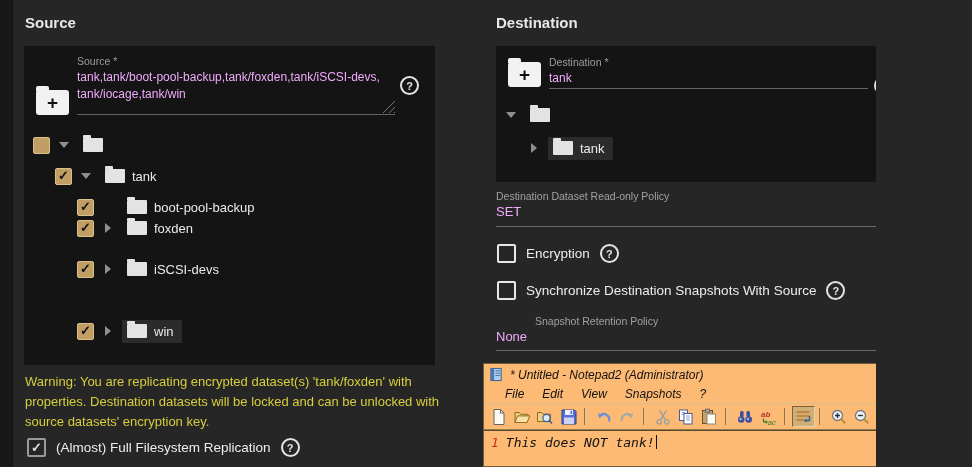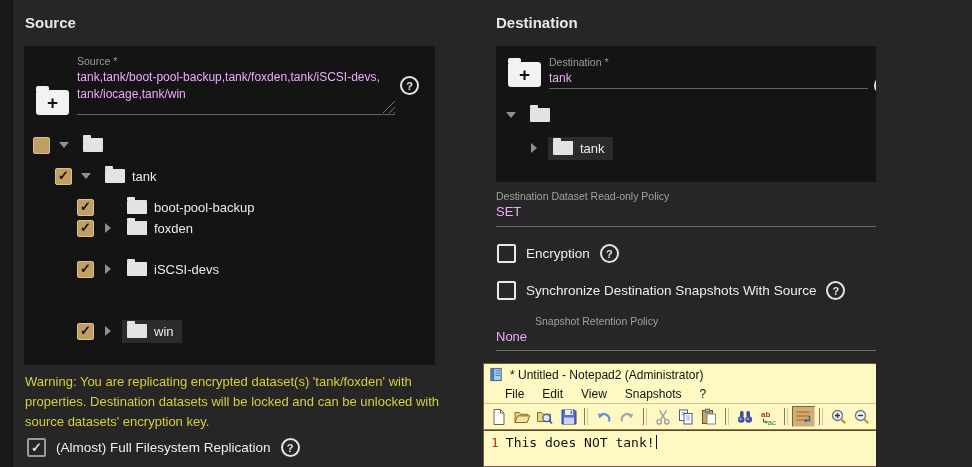--- a/index.html
+++ b/index.html
@@ -41,22 +41,22 @@
   .caret{position:absolute;width:0;height:0;border-left:5px solid transparent;border-right:5px solid transparent;
          border-top:6px solid #c2a066;cursor:pointer;}
   
   .pcb{width:15px;height:15px;border:2px solid #e8e8e8;border-radius:2px;background:transparent;cursor:pointer;flex:0 0 auto;}
   .pcb.checked{border-color:#9a9a9a;display:flex;align-items:center;justify-content:center;}
   .pcb.checked::after{content:"✓";color:#dcdcdc;font-size:13px;font-weight:bold;line-height:0;}
   .cbrow{position:absolute;display:flex;align-items:center;gap:10px;font-size:13.5px;color:#ededed;}
   .cbrow .help{position:static;flex:0 0 auto;}
   .warn{position:absolute;font-size:13px;line-height:20px;color:#d6ce3c;}
   
-  .np{position:absolute;left:483px;top:363px;width:489px;height:104px;background:#fef9c3;
-      border:1px solid #6e5c38;box-sizing:border-box;color:#111;font-size:12px;}
+  .np{position:absolute;left:483px;top:363px;width:489px;height:104px;background:#fdba74;
+      border:1px solid #6e5c38;box-sizing:border-box;color:#111;font-size:12px;font-style:italic;}
   .np-title{height:21px;display:flex;align-items:center;gap:6px;padding:0 5px;cursor:default;}
   .np-title .txt{font-size:12px;color:#111;}
   .np-menu{height:18px;display:flex;align-items:center;padding:0 12px;}
   .np-menu span{padding:0 9px;cursor:pointer;}
   .np-toolbar{height:25px;display:flex;align-items:center;padding:0 3px;
               border-top:1px solid #d6bd8d;border-bottom:1px solid #977c4c;}
   .tbtn{width:24px;height:21px;display:flex;align-items:center;justify-content:center;cursor:pointer;}
   .tbtn svg{width:18px;height:18px;}
   .tbtn.pressed{background:#cdae77;border:1px solid;border-color:#7d6335 #e6d3a6 #e6d3a6 #7d6335;box-sizing:border-box;}
   .tsep{width:2px;height:17px;margin:0 4px;border-left:1px solid #8f7848;border-right:1px solid #dcc79a;flex:0 0 auto;}

